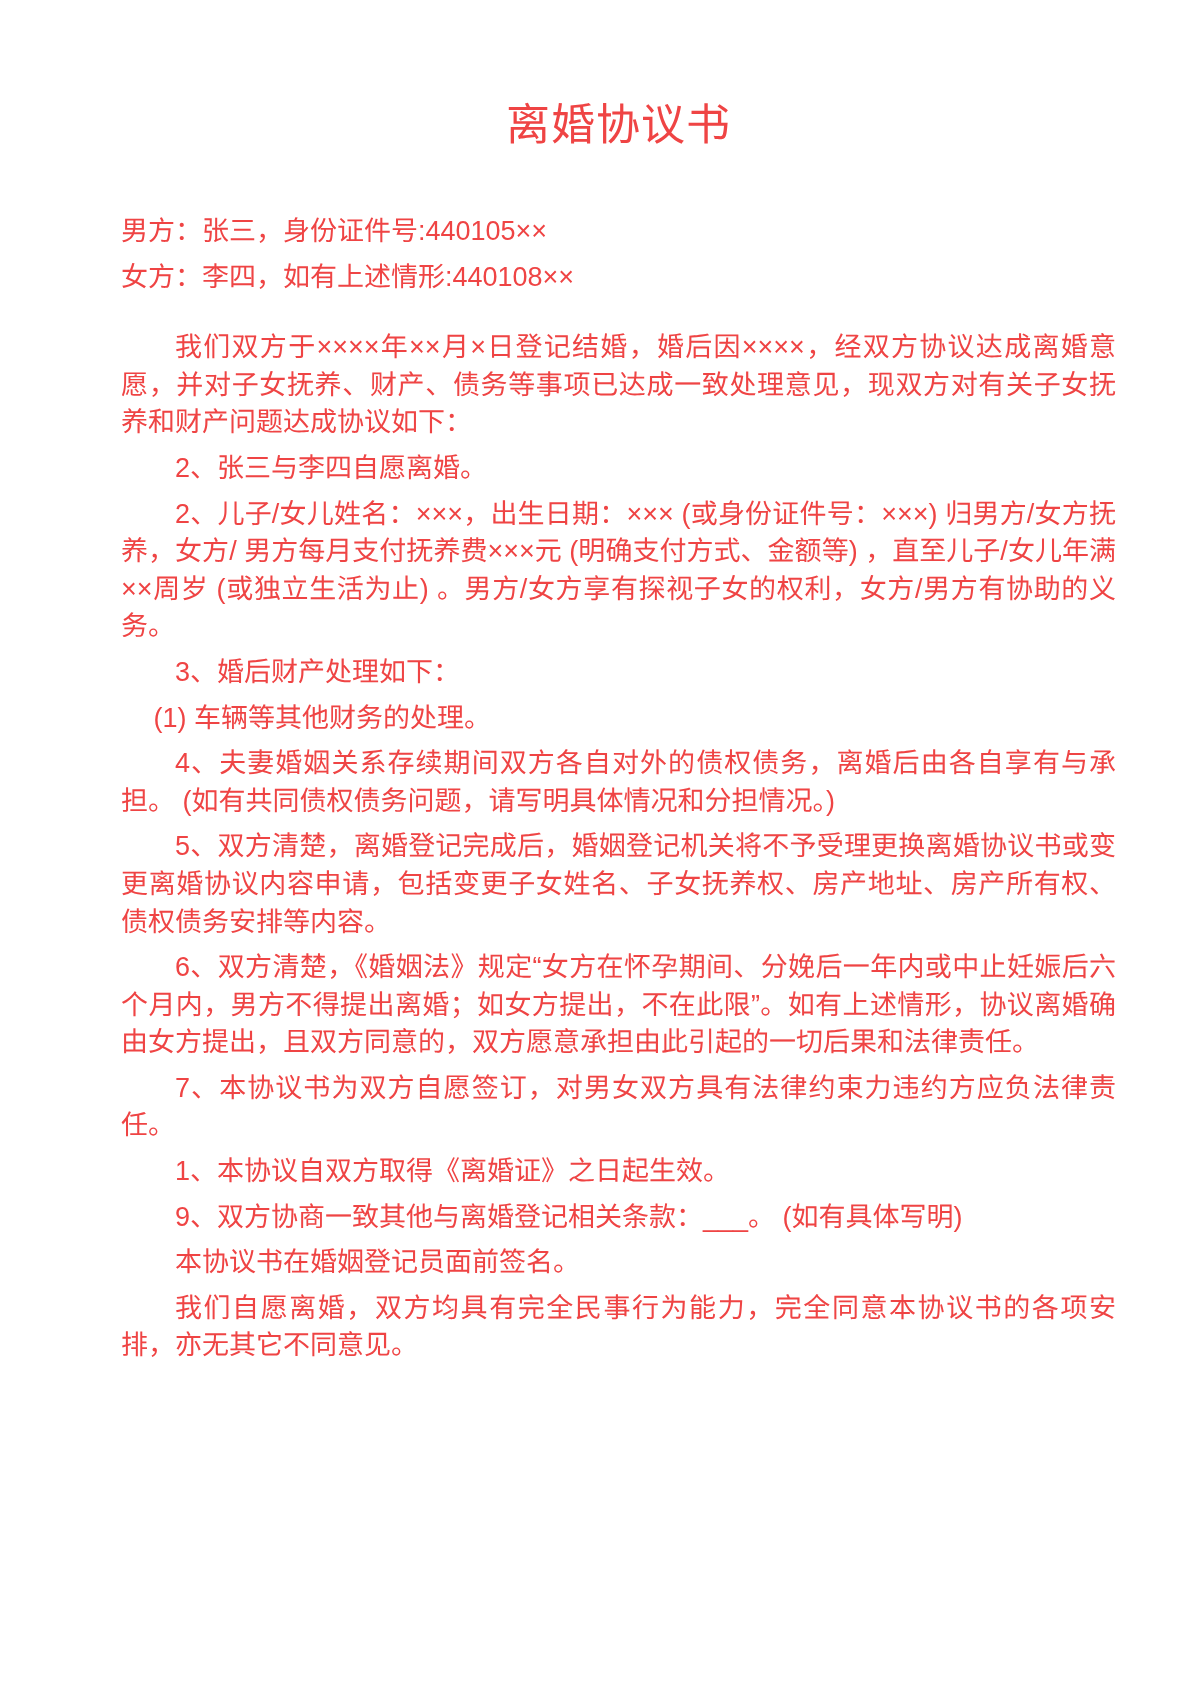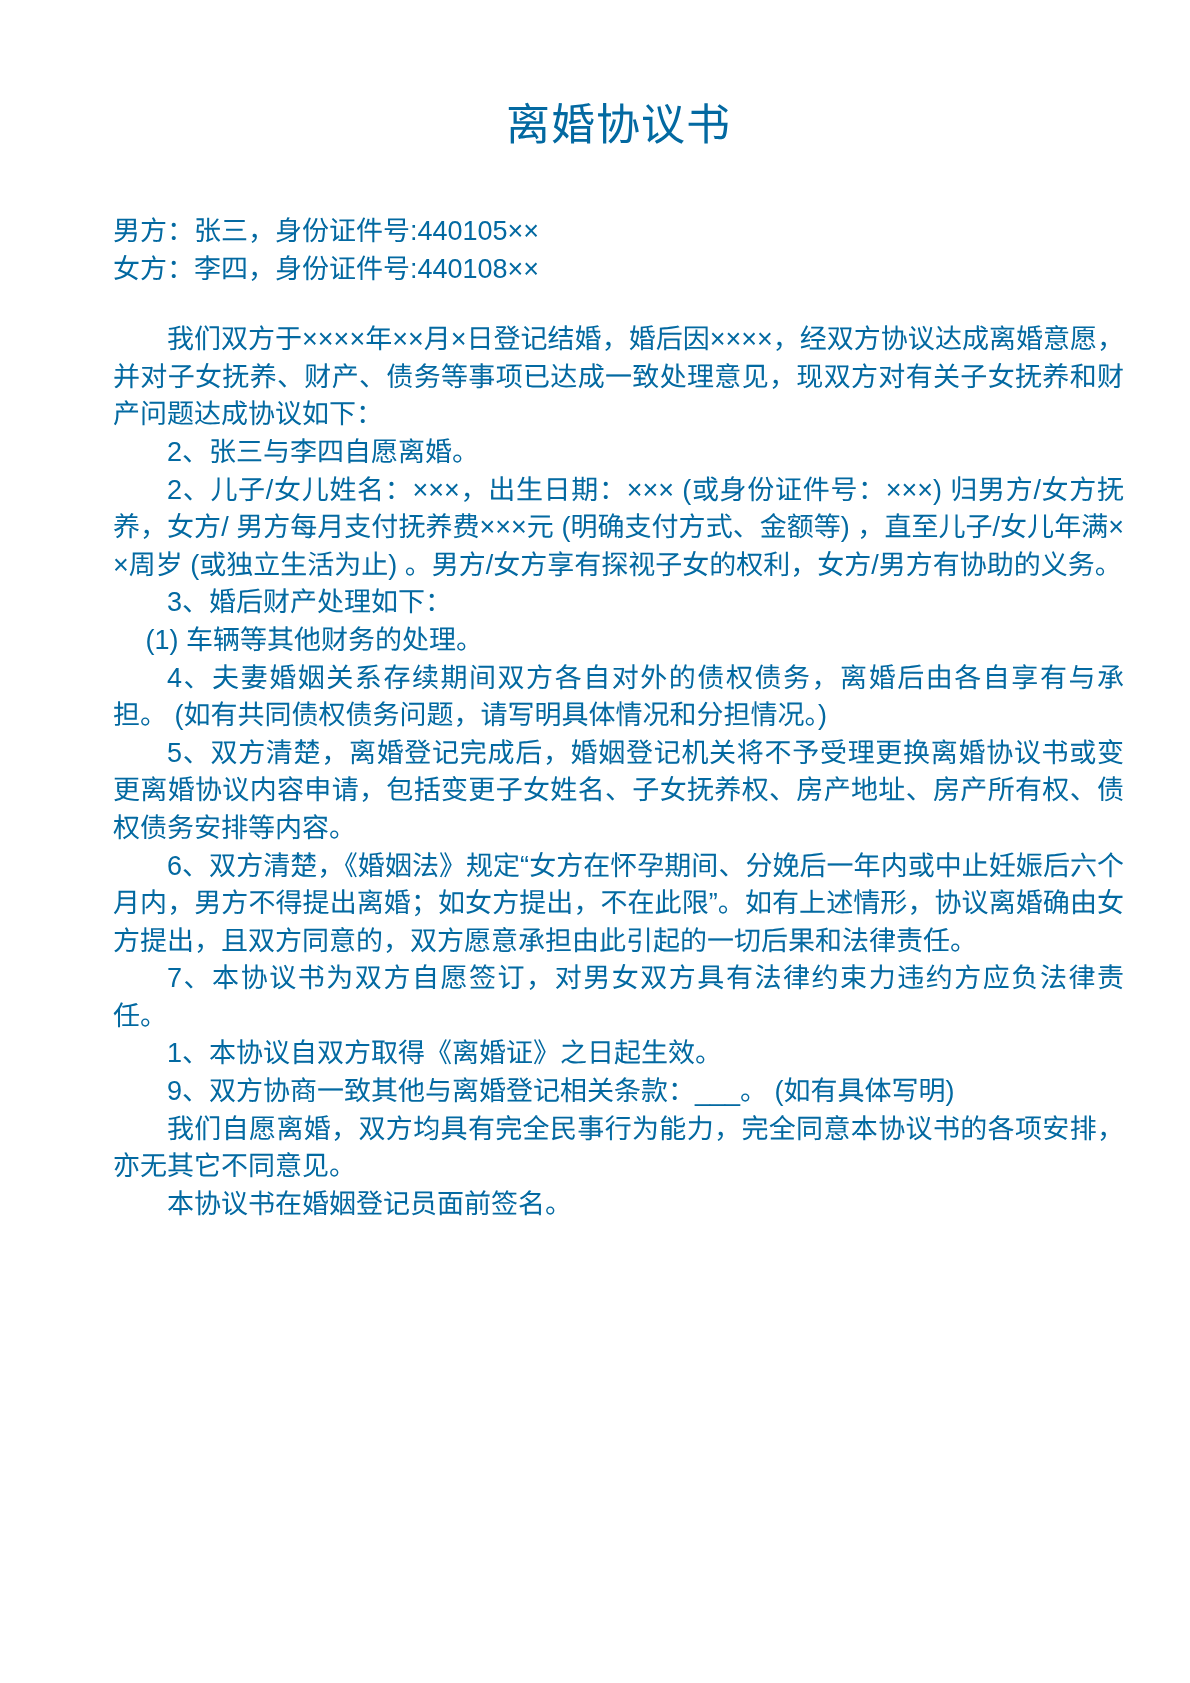--- a/index.html
+++ b/index.html
@@ -6,41 +6,41 @@
     margin: 0;
     padding: 0;
     background: #ffffff;
   }
   .page {
     position: relative;
     width: 1190px;
     height: 1683px;
     margin: 0 auto;
     background: #ffffff;
-    color: #0369a1;
+    color: #ef4444;
     box-sizing: border-box;
     padding: 95px 66px 0 113px;
     font-family: "Liberation Sans", sans-serif;
     overflow: hidden;
   }
   .doc-title {
     margin: 0;
     font-size: 44px;
     line-height: 60px;
     font-weight: normal;
     text-align: center;
     letter-spacing: 1px;
   }
   .doc-body {
     margin-top: 58px;
     font-size: 27px;
     line-height: 37.6px;
   }
   .doc-body p {
-    margin: 0;
+    margin: 8px;
     text-align: justify;
     word-break: break-all;
   }
   p.party {
     text-indent: 0;
   }
   p.indent {
     text-indent: 2em;
   }
   p.subitem {
@@ -54,33 +54,33 @@
 <body>
 
 <div class="page">
 
   <h1 class="doc-title">离婚协议书</h1>
 
   <div class="doc-body">
 
     <p class="party">男方：张三，身份证件号:440105××</p>
 
-    <p class="party">女方：李四，身份证件号:440108××</p>
+    <p class="party">女方：李四，如有上述情形:440108××</p>
 
     <div>
 
     <p class="indent first-after-gap">我们双方于××××年××月×日登记结婚，婚后因××××，经双方协议达成离婚意愿，并对子女抚养、财产、债务等事项已达成一致处理意见，现双方对有关子女抚养和财产问题达成协议如下：</p>
         <p class="indent">2、张三与李四自愿离婚。</p>
         <p class="indent">2、儿子/女儿姓名：×××，出生日期：××× (或身份证件号：×××) 归男方/女方抚养，女方/ 男方每月支付抚养费×××元 (明确支付方式、金额等) ，直至儿子/女儿年满××周岁 (或独立生活为止) 。男方/女方享有探视子女的权利，女方/男方有协助的义务。</p>
         <p class="indent">3、婚后财产处理如下：</p>
         <p class="subitem">(1) 车辆等其他财务的处理。</p>
         <p class="indent">4、夫妻婚姻关系存续期间双方各自对外的债权债务，离婚后由各自享有与承担。 (如有共同债权债务问题，请写明具体情况和分担情况。)</p>
         <p class="indent">5、双方清楚，离婚登记完成后，婚姻登记机关将不予受理更换离婚协议书或变更离婚协议内容申请，包括变更子女姓名、子女抚养权、房产地址、房产所有权、债权债务安排等内容。</p>
         <p class="indent">6、双方清楚，《婚姻法》规定“女方在怀孕期间、分娩后一年内或中止妊娠后六个月内，男方不得提出离婚；如女方提出，不在此限”。如有上述情形，协议离婚确由女方提出，且双方同意的，双方愿意承担由此引起的一切后果和法律责任。</p>
         <p class="indent">7、本协议书为双方自愿签订，对男女双方具有法律约束力违约方应负法律责任。</p>
         <p class="indent">1、本协议自双方取得《离婚证》之日起生效。</p>
         <p class="indent">9、双方协商一致其他与离婚登记相关条款：___。 (如有具体写明)</p>
+        <p class="indent">本协议书在婚姻登记员面前签名。</p>
         <p class="indent">我们自愿离婚，双方均具有完全民事行为能力，完全同意本协议书的各项安排，亦无其它不同意见。</p>
-        <p class="indent">本协议书在婚姻登记员面前签名。</p>
       </div>
 
   </div>
 </div>
 
 </body></html>

